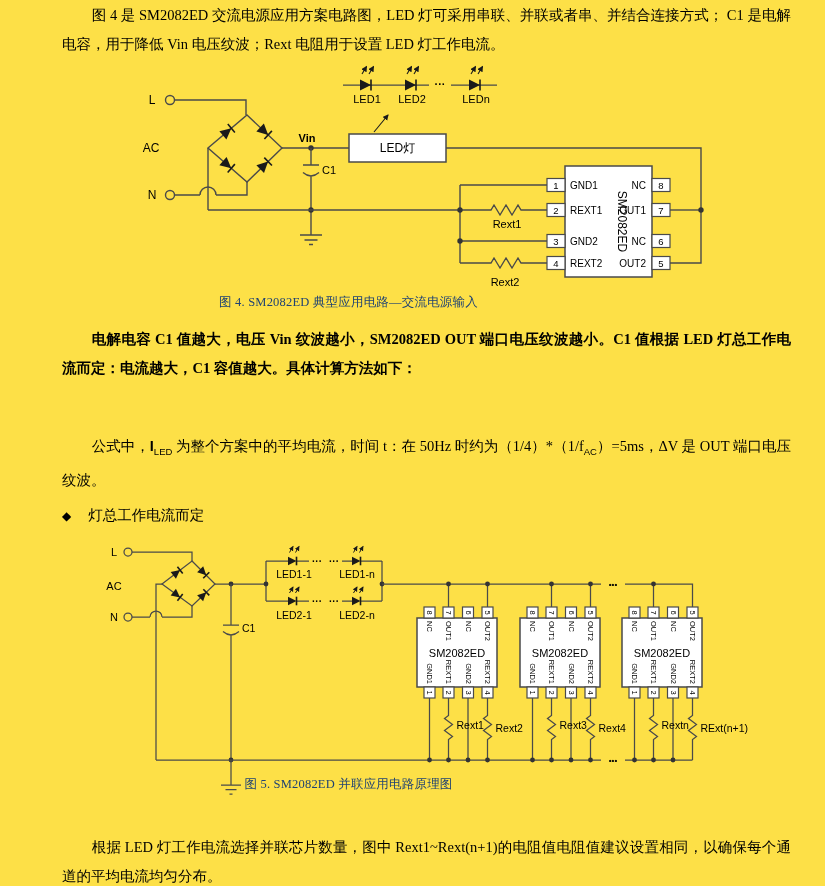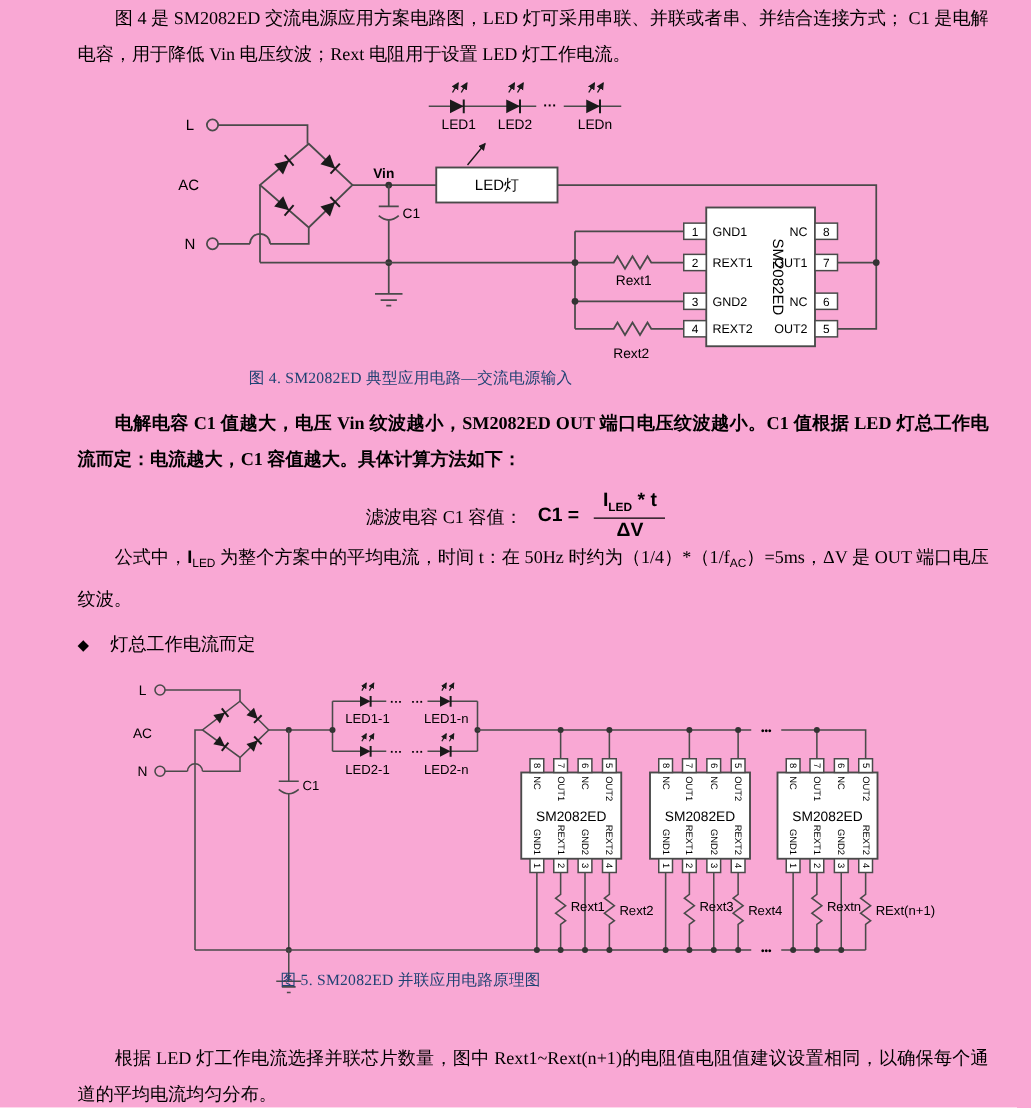--- a/index.html
+++ b/index.html
@@ -1,22 +1,22 @@
 <!DOCTYPE html>
 <html><head>
 <meta charset="utf-8">
 <style>
   html,body{margin:0;padding:0;background:#ffffff;}
-  #page{position:relative;width:825px;height:886px;background:#f9a8d4;overflow:hidden;
+  #page{position:relative;width:825px;height:886px;background:#fde047;overflow:hidden;
         font-family:"Liberation Serif","DejaVu Serif",serif;color:#000;}
   .para{position:absolute;left:62px;width:729px;font-size:14.5px;line-height:28.5px;
         text-align:justify;text-indent:2.05em;margin:0;}
   .para .lat{font-family:"Liberation Sans","DejaVu Sans",sans-serif;}
   .caption{position:absolute;left:0;width:657px;text-align:center;font-size:12.5px;
-           color:#1F4273;letter-spacing:0.2px;}
+           color:#1F4273;letter-spacing:0.2px;padding-left:20px;}
   .bullet{position:absolute;left:62px;top:506px;font-size:14.5px;display:flex;align-items:center;gap:17px;}
   .b-marker{font-size:12px;line-height:1;}
   .formula{position:absolute;top:393px;left:0;width:100%;display:flex;justify-content:center;
            align-items:center;gap:12px;font-family:"Liberation Sans","DejaVu Sans",sans-serif;
            font-weight:bold;font-size:15.5px;}
   .f-label{font-family:"Liberation Serif","DejaVu Serif",serif;font-weight:normal;font-size:14.5px;}
   .frac{display:inline-flex;flex-direction:column;align-items:center;line-height:1.05;}
   .frac .num{border-bottom:1.7px solid #000;padding:0 7px 2px 7px;}
   .frac .den{padding-top:2px;}
   sub{font-size:9.5px;font-family:"Liberation Sans","DejaVu Sans",sans-serif;}
@@ -168,28 +168,20 @@
       <text class="tp" x="646" y="158.5" text-anchor="end">OUT1</text>
       <text class="tp" x="646" y="189.5" text-anchor="end">NC</text>
       <text class="tp" x="646" y="211.5" text-anchor="end">OUT2</text>
     </g>
   </svg>
 
   <div class="caption" style="top:294px;">图 4. SM2082ED 典型应用电路—交流电源输入</div>
 
   <p class="para" style="top:325px;font-weight:bold;">电解电容 C1 值越大，电压 Vin 纹波越小，SM2082ED OUT 端口电压纹波越小。C1 值根据 LED 灯总工作电流而定：电流越大，C1 容值越大。具体计算方法如下：</p>
 
-  <div class="formula">
-    <span class="f-label">滤波电容 C1 容值：</span>
-    <span>C1 =</span>
-    <span class="frac">
-      <span class="num"><span>I</span><sub>LED</sub><span> * t</span></span>
-      <span class="den">ΔV</span>
-    </span>
-  </div>
 
   <p class="para" style="top:432px;"><span>公式中，</span><span class="lat" style="font-weight:bold;">I</span><sub>LED</sub><span> 为整个方案中的平均电流，时间 t：在 50Hz 时约为（1/4）*（1/f</span><sub>AC</sub><span>）=5ms，ΔV 是 OUT 端口电压纹波。</span></p>
 
   <div class="bullet">
     <span class="b-marker">◆</span>
     <span>灯总工作电流而定</span>
   </div>
 
   <svg style="top:533px;" width="825" height="270" viewBox="0 0 825 270">
     <defs>

